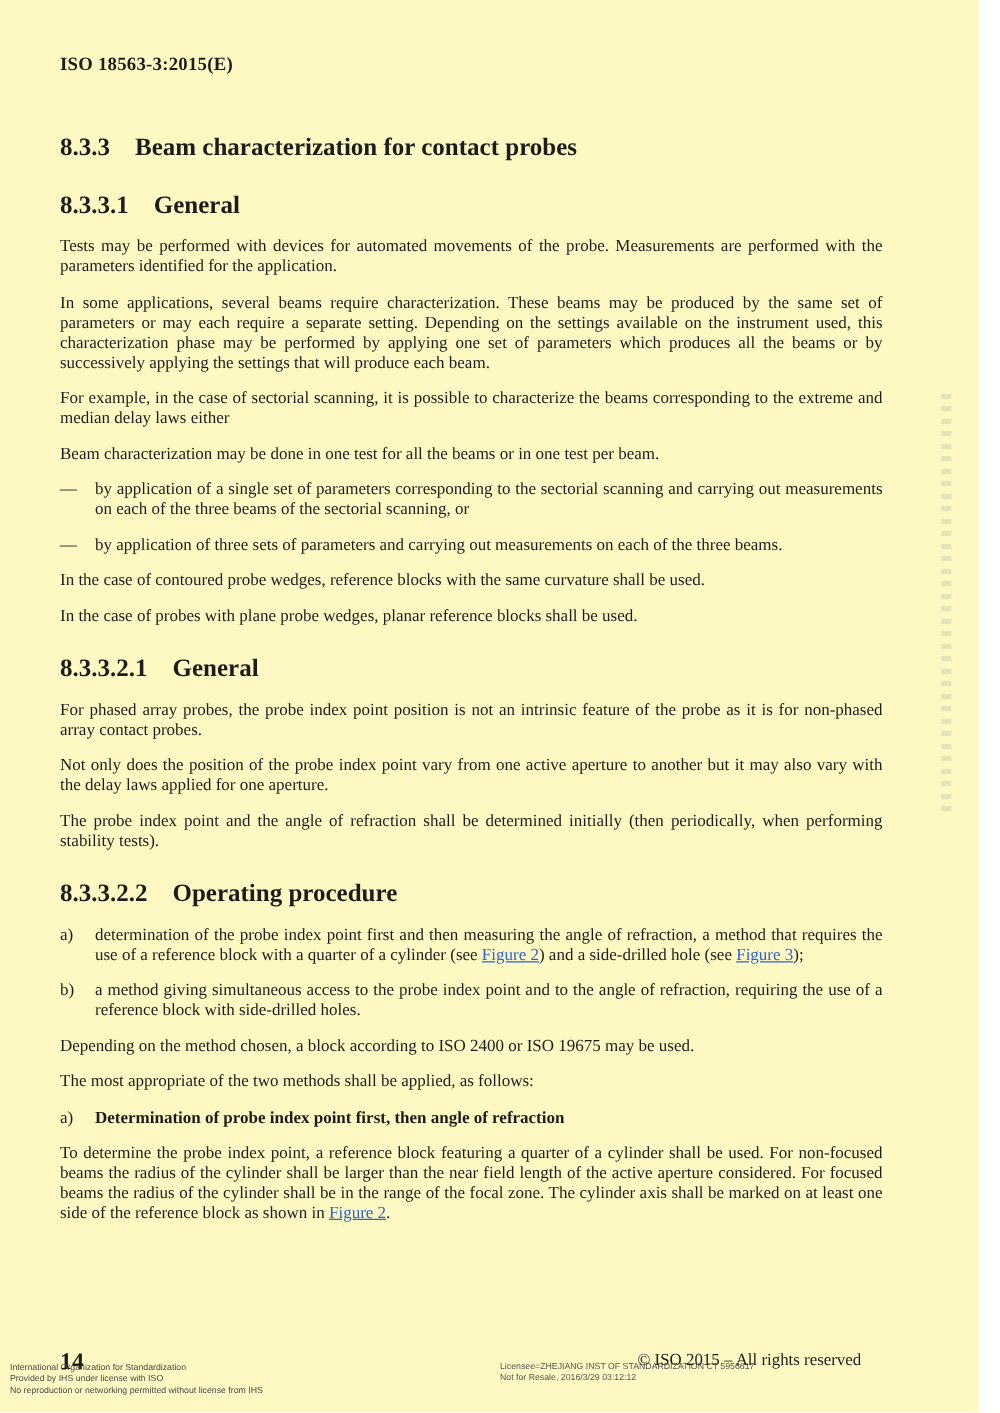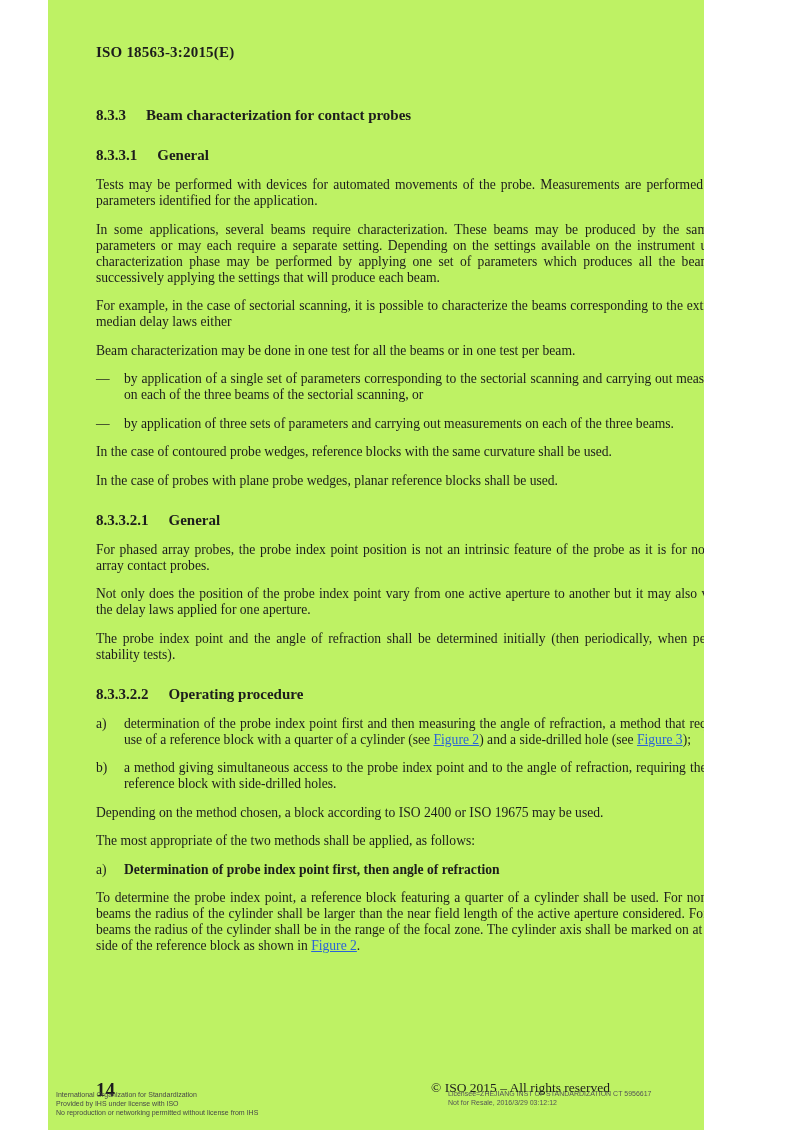--- a/index.html
+++ b/index.html
@@ -1,39 +1,38 @@
 <!DOCTYPE html>
 <html><head>
 <meta charset="utf-8">
 <style>
   html, body { margin: 0; padding: 0; background: #ffffff; }
   .page {
     position: relative;
-    width: 656px;
+    width: 783px;
     height: 1130px;
-    background: #bef264;
+    background: #fef9c3;
     font-family: "Liberation Serif", "DejaVu Serif", serif;
     color: #1c1c1c;
     overflow: hidden;
-    margin-left: 48px;
   }
   .content {
     position: absolute;
     left: 48px;
     top: 44px;
     width: 658px;
   }
   .runhead {
     font-size: 15px;
     font-weight: bold;
     margin: 0 0 46px 0;
     letter-spacing: 0.2px;
   }
   h2.h {
-    font-size: 15px;
+    font-size: 20px;
     font-weight: bold;
     margin: 23px 0 13px 0;
   }
   h2.h .hnum { margin-right: 20px; }
   p.para {
     font-size: 13.6px;
     line-height: 16px;
     text-align: justify;
     margin: 0 0 12.5px 0;
   }

